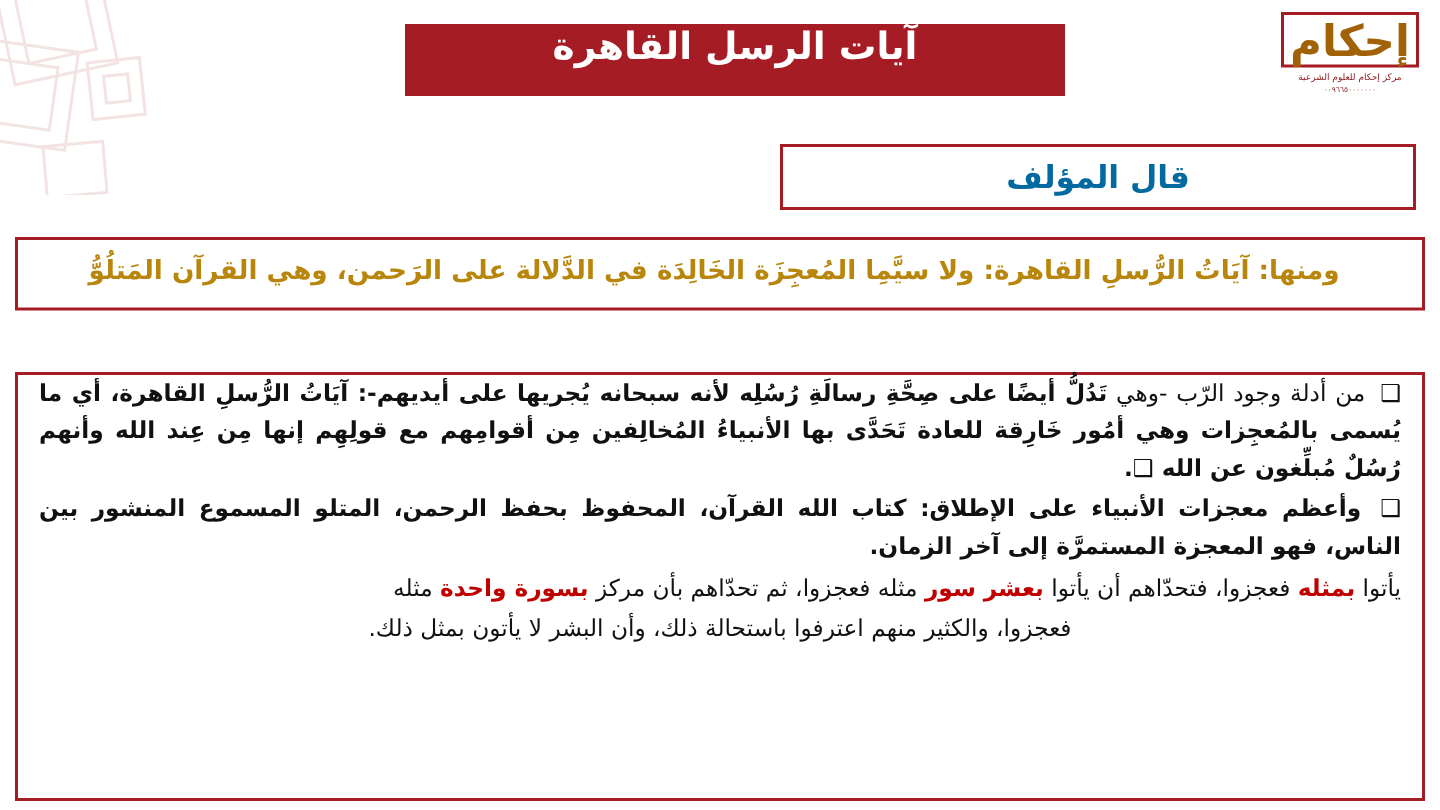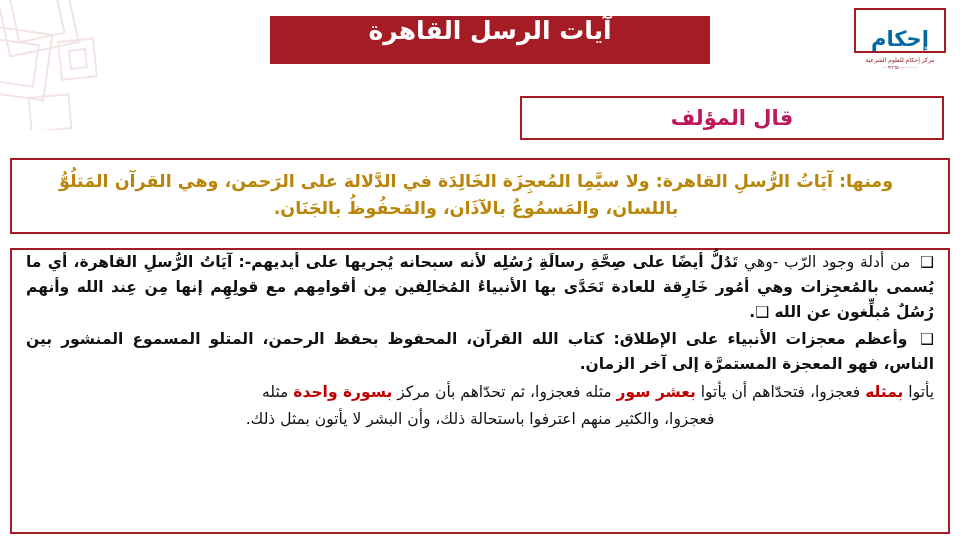--- a/index.html
+++ b/index.html
@@ -54,25 +54,24 @@
     width: 92px;
     text-align: center;
   }
   .logo-box {
     border: 2px solid #a61c24;
     background: #ffffff;
     padding: 2px 4px 1px 4px;
     box-sizing: border-box;
   }
   .logo-word {
-    color: #0369a1;
-    font-size: 21px;
+    color: #a16207;
+    font-size: 29px;
     font-weight: bold;
     line-height: 1.05;
-    margin-top: 16px;
   }
   .logo-sub {
     color: #8d1b20;
     font-size: 6px;
     line-height: 1.4;
     margin-top: 3px;
   }
   .logo-sub2 {
     color: #8d1b20;
     font-size: 5px;
@@ -89,21 +88,21 @@
     border: 2px solid #a61c24;
     background: #ffffff;
     display: flex;
     align-items: center;
     justify-content: center;
     box-sizing: border-box;
   }
   .author-box .author-text {
     font-size: 21px;
     font-weight: bold;
-    color: #be185d;
+    color: #0369a1;
   }
 
   
   .quote-box {
     position: absolute;
     top: 158px;
     left: 10px;
     right: 10px;
     border: 2px solid #a61c24;
     background: #ffffff;
@@ -175,21 +174,20 @@
   <div class="logo-sub">مركز إحكام للعلوم الشرعية</div>
   <div class="logo-sub2">٠٠٩٦٦٥٠٠٠٠٠٠٠</div>
 </div>
 
 <div class="author-box">
   <span class="author-text">قال المؤلف</span>
 </div>
 
 <div class="quote-box">
   <div class="quote-line">ومنها: آيَاتُ الرُّسلِ القاهرة: ولا سيَّمِا المُعجِزَة الخَالِدَة في الدَّلالة على الرَحمن، وهي القرآن المَتلُوُّ</div>
-  <div class="quote-line">باللسان، والمَسمُوعُ بالآذَان، والمَحفُوظُ بالجَنَان.</div>
 </div>
 
 <div class="body-box">
   <p class="para p1">
     <span class="bullet">❑</span>
     <span>من أدلة وجود الرّب -وهي </span><span class="b">تَدُلُّ أيضًا على صِحَّةِ رسالَةِ رُسُلِه لأنه سبحانه يُجريها على أيديهم-: آيَاتُ الرُّسلِ القاهرة، أي ما يُسمى بالمُعجِزات وهي أمُور خَارِقة للعادة تَحَدَّى بها الأنبياءُ المُخالِفين مِن أقوامِهم مع قولِهِم إنها مِن عِند الله وأنهم رُسُلٌ مُبلِّغون عن الله ❑.</span>
   </p>
   <p class="para">
     <span class="bullet">❑</span>
     <span class="b">وأعظم معجزات الأنبياء على الإطلاق: كتاب الله القرآن، المحفوظ بحفظ الرحمن، المتلو المسموع المنشور بين الناس، فهو المعجزة المستمرَّة إلى آخر الزمان.</span>

